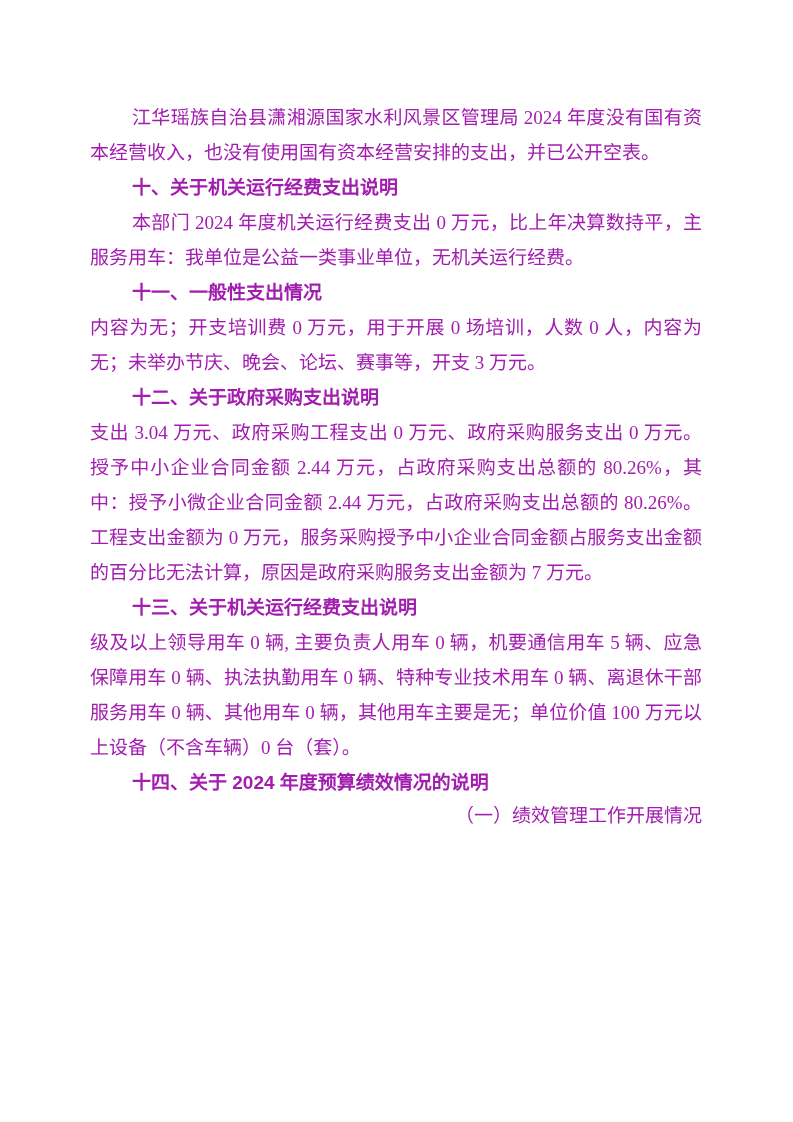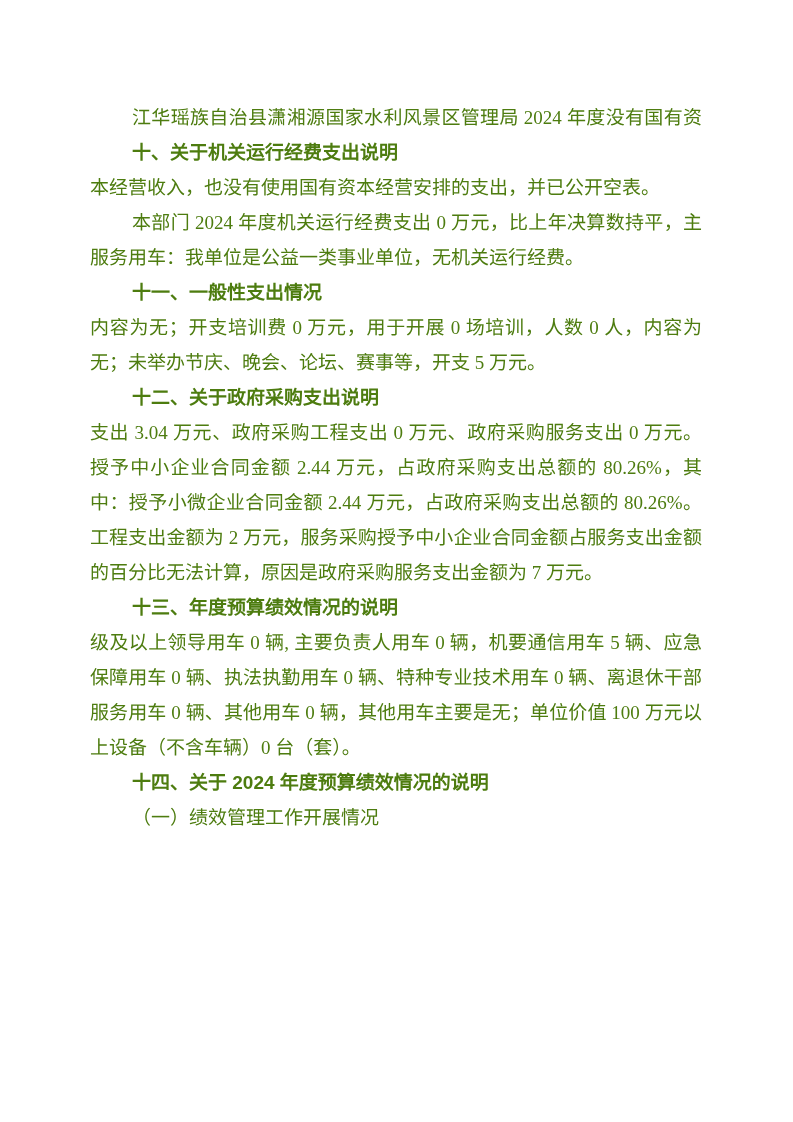--- a/index.html
+++ b/index.html
@@ -17,63 +17,64 @@
   .content {
     position: absolute;
     left: 90px;
     top: 100px;
     width: 612px;
   }
   .line {
     height: 35px;
     line-height: 35px;
     font-size: 19px;
-    color: #4d7c0f;
+    color: #a21caf;
     white-space: nowrap;
   }
   .body {
     font-family: "Liberation Serif", "DejaVu Serif", serif;
     font-weight: 400;
   }
   .heading {
     font-family: "Liberation Sans", "DejaVu Sans", sans-serif;
     font-weight: 700;
   }
   .subheading {
-    font-family: Liberation Serif, serif;
+    font-family: Liberation Mono, monospace;
     font-weight: 400;
+    text-align: right;
   }
   .indent {
     text-indent: 42px;
   }
   .stretch {
     text-align: justify;
     text-align-last: justify;
   }
 </style>
 </head>
 <body>
 
 <div class="page">
   <div class="content">
       <div class="line body indent stretch">江华瑶族自治县潇湘源国家水利风景区管理局 2024 年度没有国有资</div>
+      <div class="line body">本经营收入，也没有使用国有资本经营安排的支出，并已公开空表。</div>
       <div class="line heading indent">十、关于机关运行经费支出说明</div>
-      <div class="line body">本经营收入，也没有使用国有资本经营安排的支出，并已公开空表。</div>
       <div class="line body indent stretch">本部门 2024 年度机关运行经费支出 0 万元，比上年决算数持平，主</div>
       <div class="line body">服务用车：我单位是公益一类事业单位，无机关运行经费。</div>
       <div class="line heading indent">十一、一般性支出情况</div>
       <div class="line body stretch">内容为无；开支培训费 0 万元，用于开展 0 场培训，人数 0 人，内容为</div>
-      <div class="line body">无；未举办节庆、晚会、论坛、赛事等，开支 5 万元。</div>
+      <div class="line body">无；未举办节庆、晚会、论坛、赛事等，开支 3 万元。</div>
       <div class="line heading indent">十二、关于政府采购支出说明</div>
       <div class="line body stretch">支出 3.04 万元、政府采购工程支出 0 万元、政府采购服务支出 0 万元。</div>
       <div class="line body stretch">授予中小企业合同金额 2.44 万元，占政府采购支出总额的 80.26%，其</div>
       <div class="line body stretch">中：授予小微企业合同金额 2.44 万元，占政府采购支出总额的 80.26%。</div>
-      <div class="line body stretch">工程支出金额为 2 万元，服务采购授予中小企业合同金额占服务支出金额</div>
+      <div class="line body stretch">工程支出金额为 0 万元，服务采购授予中小企业合同金额占服务支出金额</div>
       <div class="line body">的百分比无法计算，原因是政府采购服务支出金额为 7 万元。</div>
-      <div class="line heading indent">十三、年度预算绩效情况的说明</div>
+      <div class="line heading indent">十三、关于机关运行经费支出说明</div>
       <div class="line body stretch">级及以上领导用车 0 辆, 主要负责人用车 0 辆，机要通信用车 5 辆、应急</div>
       <div class="line body stretch">保障用车 0 辆、执法执勤用车 0 辆、特种专业技术用车 0 辆、离退休干部</div>
       <div class="line body stretch">服务用车 0 辆、其他用车 0 辆，其他用车主要是无；单位价值 100 万元以</div>
       <div class="line body">上设备（不含车辆）0 台（套）。</div>
       <div class="line heading indent">十四、关于 2024 年度预算绩效情况的说明</div>
       <div class="line subheading indent">（一）绩效管理工作开展情况</div>
     </div>
 </div>
 
 </body></html>

